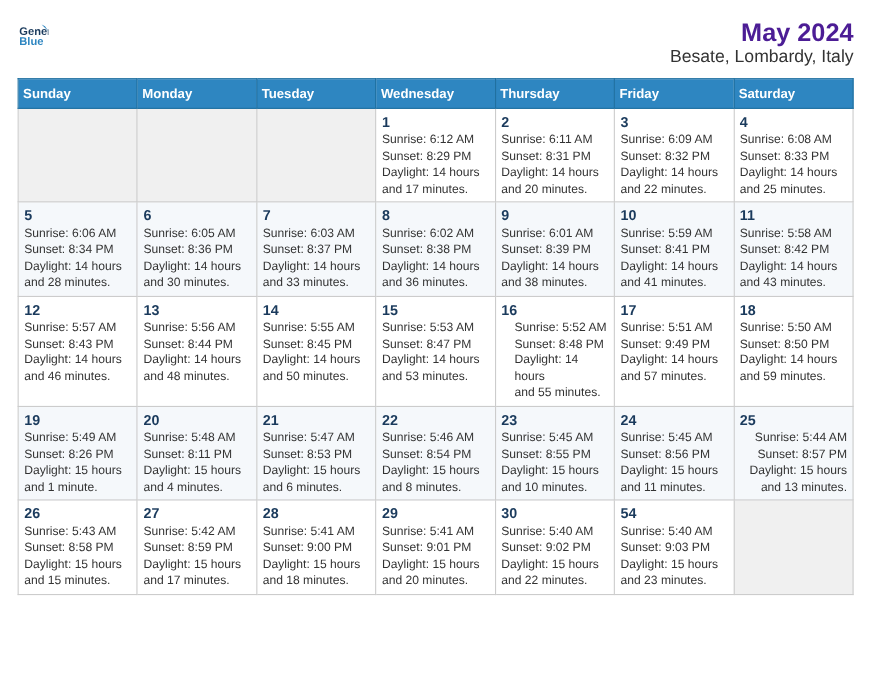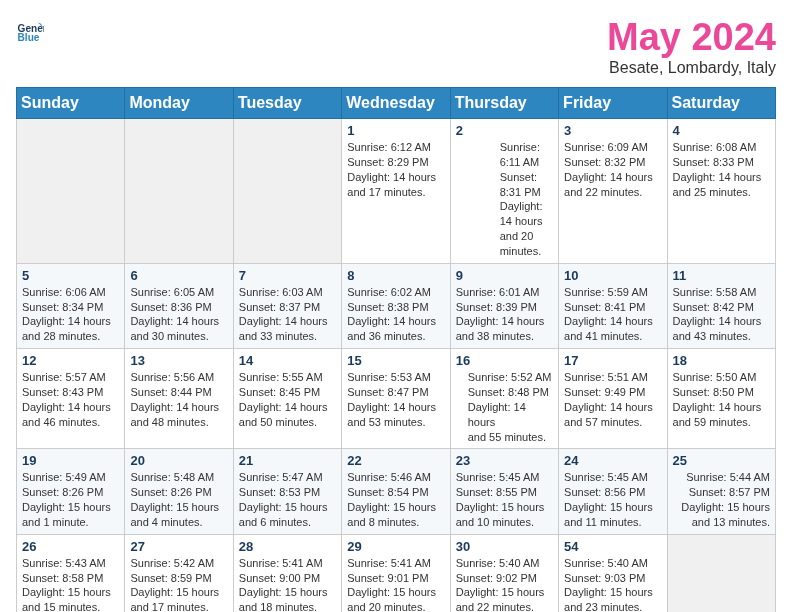--- a/index.html
+++ b/index.html
@@ -22,37 +22,37 @@
       gap: 4px;
     }
     .logo-icon {
       width: 28px;
       height: 28px;
     }
     .title-area {
       text-align: right;
     }
     .month-title {
-      font-size: 38px;
+      font-size: 23px;
       font-weight: bold;
-      color: #ec4899;
+      color: #4c1d95;
     }
     .location {
       font-size: 16px;
       color: #333;
     }
     .calendar {
       width: 100%;
       border-collapse: collapse;
       border: 1px solid #ccc;
     }
     .calendar th {
       background: #2e86c1;
       color: #fff;
-      font-size: 16px;
+      font-size: 12px;
       font-weight: bold;
       padding: 6px 4px;
       text-align: left;
       border: 1px solid #2070a0;
     }
     .calendar td {
       vertical-align: top;
       padding: 4px 5px;
       border: 1px solid #ccc;
       width: calc(100% / 7);
@@ -116,21 +116,21 @@
         <td class="empty"></td>
         <td>
           <span class="day-num">1</span>
           <div class="day-info" style="white-space: pre-line;">Sunrise: 6:12 AM
 Sunset: 8:29 PM
 Daylight: 14 hours
 and 17 minutes.</div>
         </td>
         <td>
           <span class="day-num">2</span>
-          <div class="day-info" style="white-space: pre-line; margin-left: 44px;">Sunrise: 6:11 AM
+          <div class="day-info" style="white-space: pre-line;">Sunrise: 6:11 AM
 Sunset: 8:31 PM
 Daylight: 14 hours
 and 20 minutes.</div>
         </td>
         <td>
           <span class="day-num">3</span>
           <div class="day-info" style="white-space: pre-line;">Sunrise: 6:09 AM
 Sunset: 8:32 PM
 Daylight: 14 hours
 and 22 minutes.</div>
@@ -249,21 +249,21 @@
         <td>
           <span class="day-num">19</span>
           <div class="day-info" style="white-space: pre-line;">Sunrise: 5:49 AM
 Sunset: 8:26 PM
 Daylight: 15 hours
 and 1 minute.</div>
         </td>
         <td>
           <span class="day-num">20</span>
           <div class="day-info" style="white-space: pre-line;">Sunrise: 5:48 AM
-Sunset: 8:26 PM
+Sunset: 8:11 PM
 Daylight: 15 hours
 and 4 minutes.</div>
         </td>
         <td>
           <span class="day-num">21</span>
           <div class="day-info" style="white-space: pre-line;">Sunrise: 5:47 AM
 Sunset: 8:53 PM
 Daylight: 15 hours
 and 6 minutes.</div>
         </td>

